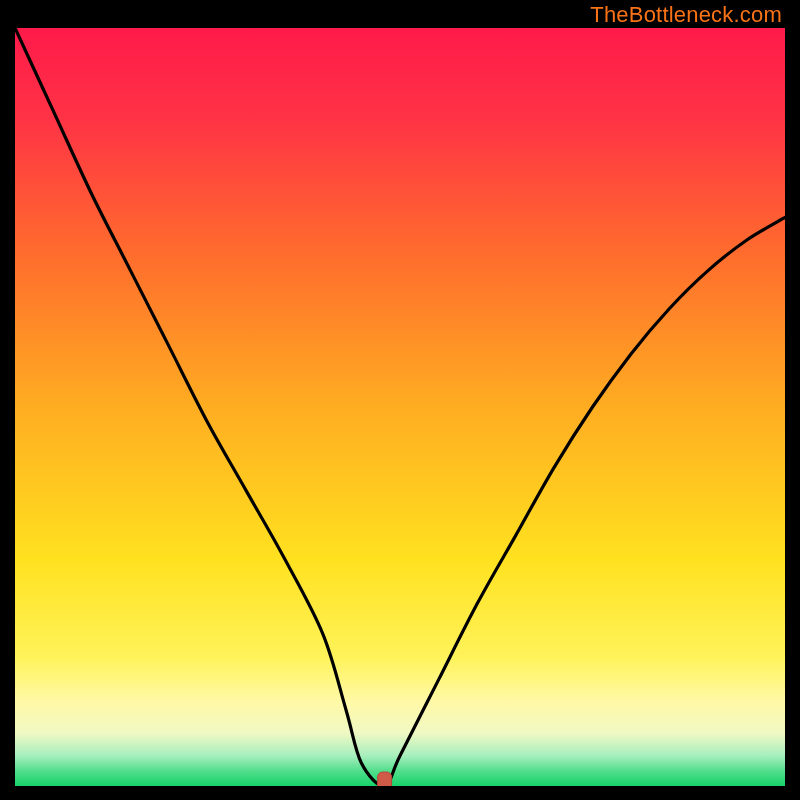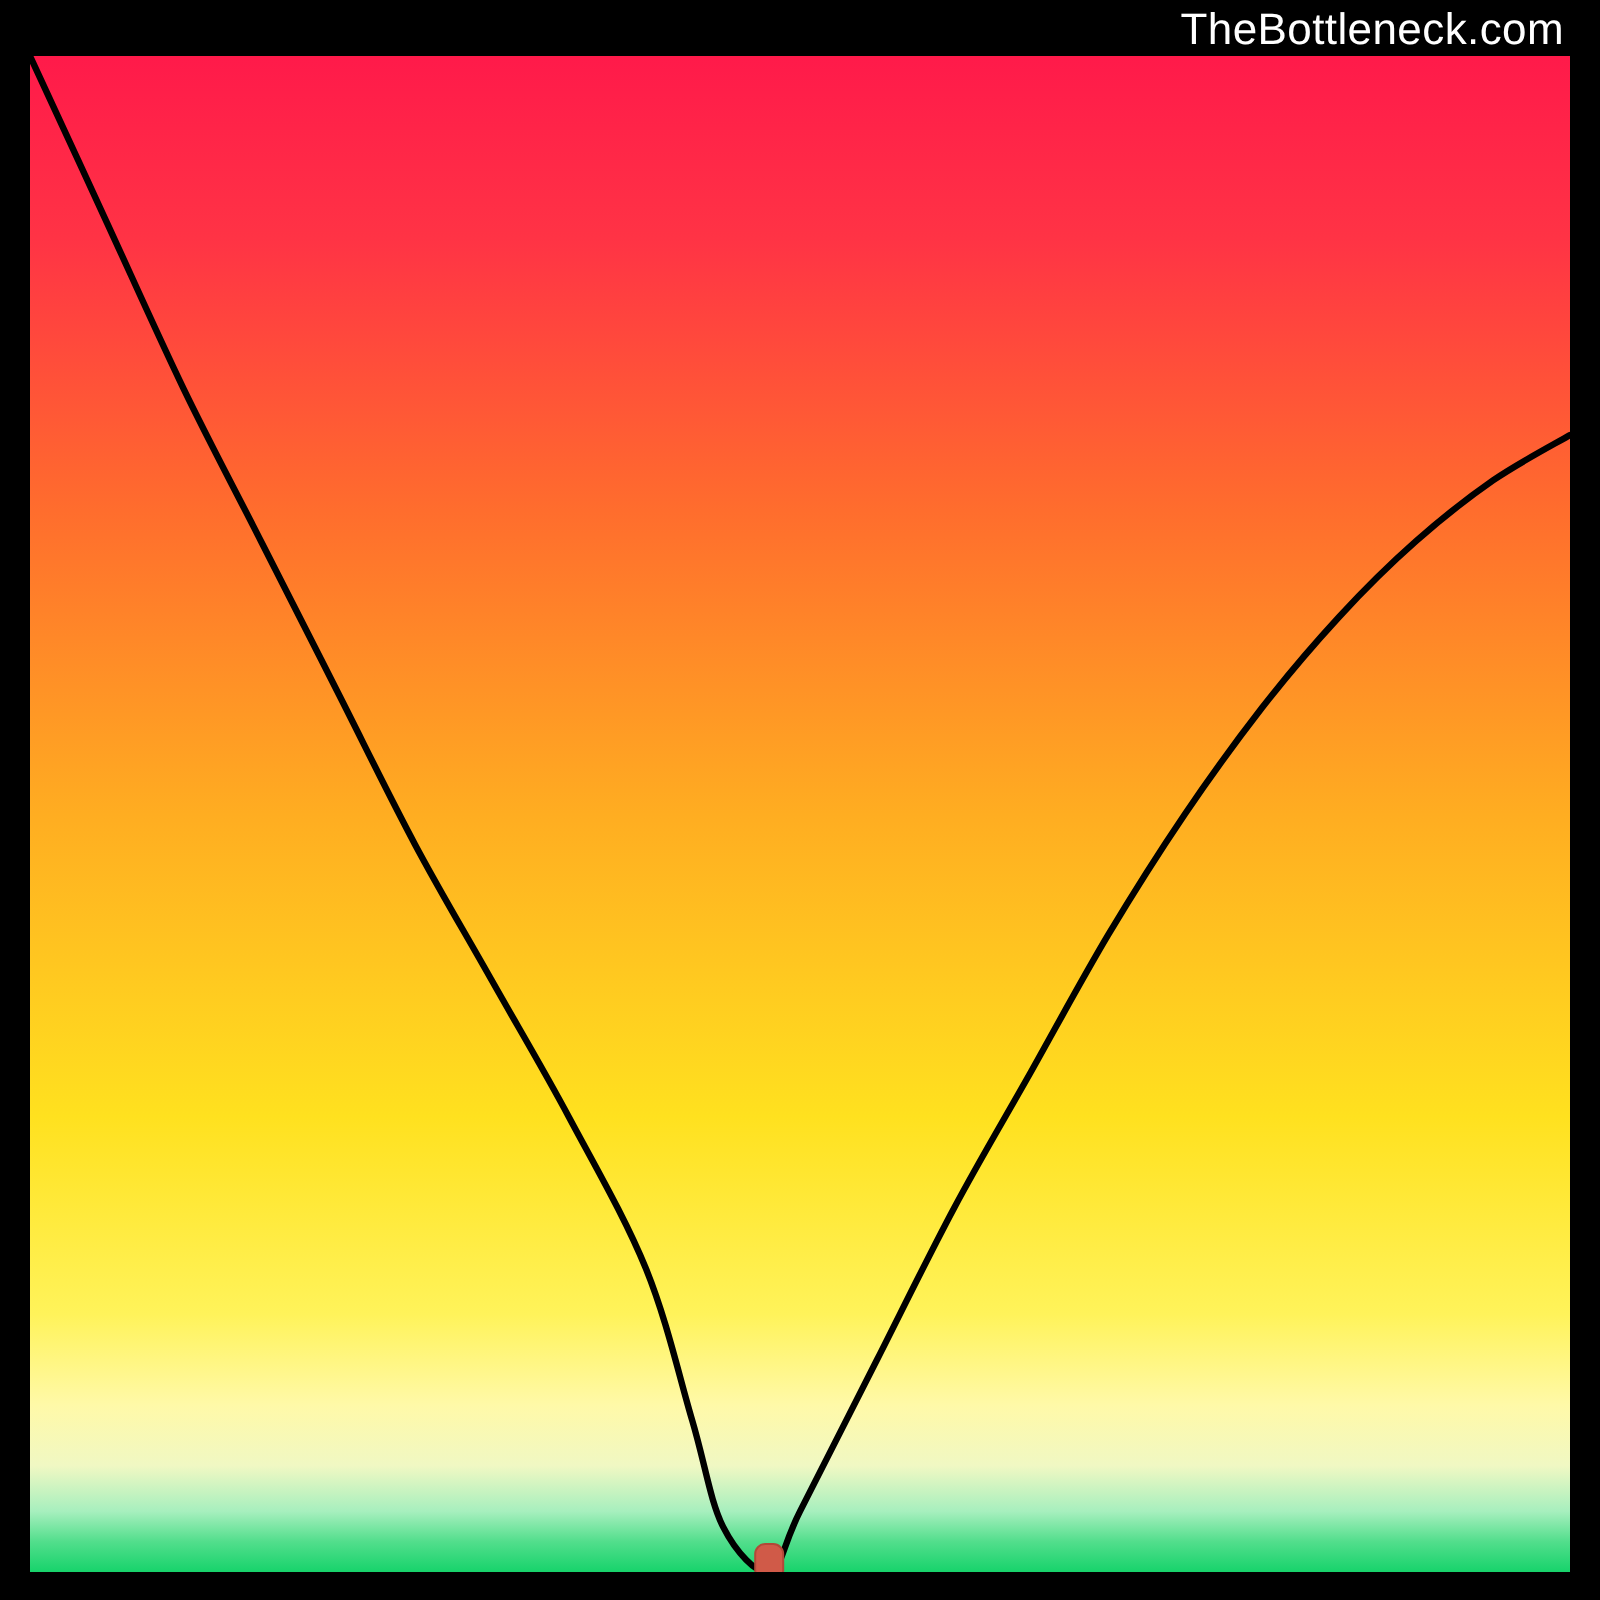--- a/index.html
+++ b/index.html
@@ -14,21 +14,21 @@
   .frame {
     position: relative;
     width: 800px;
     height: 800px;
     background: #000;
   }
   .watermark {
     position: absolute;
     top: 2px;
     right: 18px;
-    color: #ffffff;
+    color: #f97316;
     font-size: 22px;
     font-weight: 500;
     letter-spacing: 0.2px;
     z-index: 5;
   }
   .plot-area {
     position: absolute;
     left: 15px;
     top: 28px;
     width: 770px;

